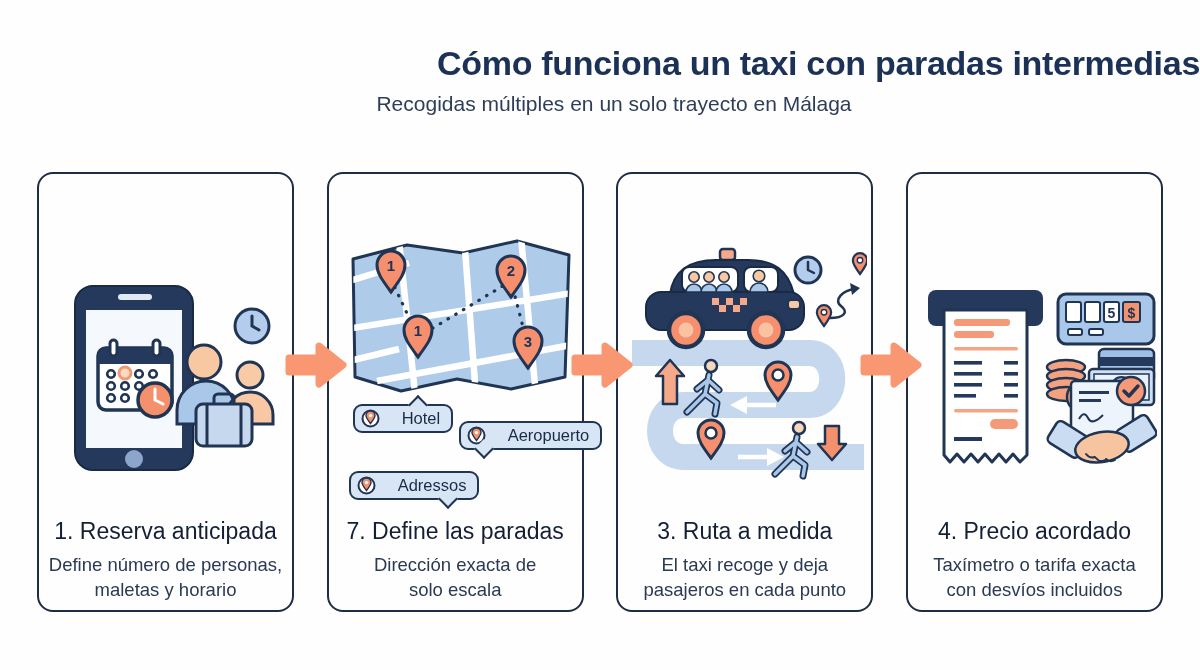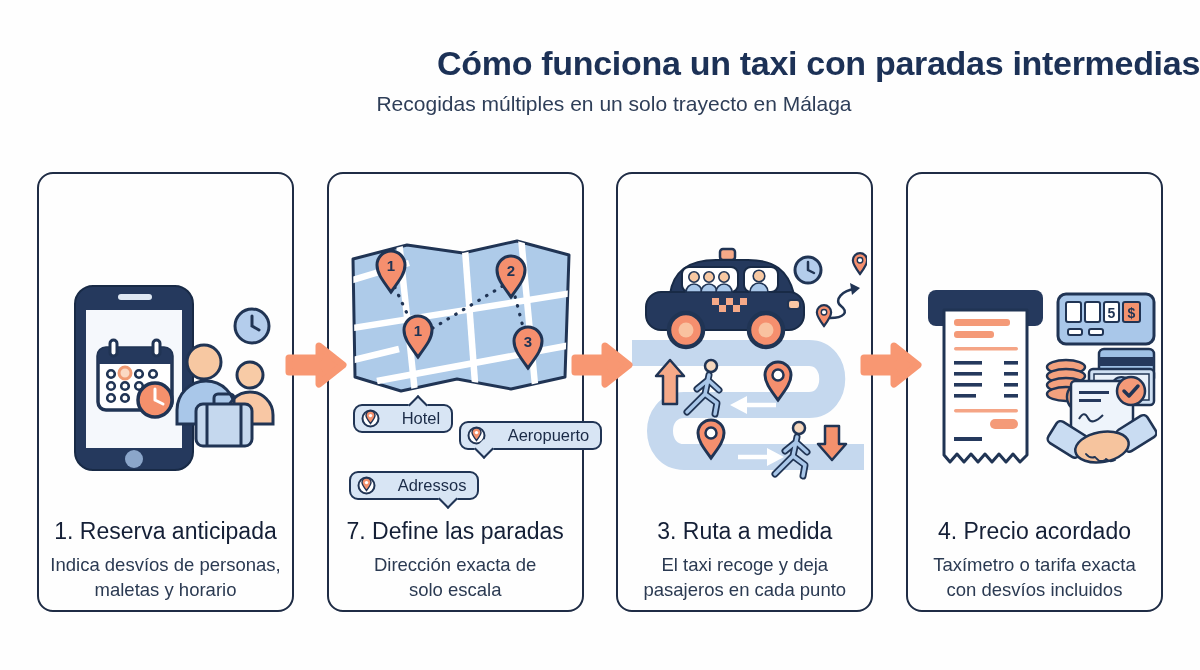--- a/index.html
+++ b/index.html
@@ -86,21 +86,21 @@
           <path d="M178,150 v-9 a23,23 0 0 1 46,0 v9 z" fill="#f8c7a4" stroke="#203454" stroke-width="3"></path>
         </g>
         <g>
           <rect x="165" y="120" width="20" height="14" rx="4" fill="none" stroke="#203454" stroke-width="3"></rect>
           <rect x="147" y="130" width="56" height="42" rx="7" fill="#c5d8ee" stroke="#203454" stroke-width="3"></rect>
           <path d="M158,130 V172 M192,130 V172" stroke="#203454" stroke-width="3"></path>
         </g>
       </svg>
       <div class="step-title">1. Reserva anticipada</div>
       <div class="step-desc">
-        <div>Indica desvíos de personas,</div>
+        <div>Define número de personas,</div>
         <div>maletas y horario</div>
       </div>
     </div>
 
     <div class="step-card">
       <svg class="illus" style="left:8px;top:55px;" width="240" height="175" viewBox="0 0 240 175">
         <defs>
           <clipPath id="mapClip">
             <polygon points="16,30 70,16 126,24 180,12 232,26 228,148 174,160 120,150 64,162 18,148"></polygon>
           </clipPath>

